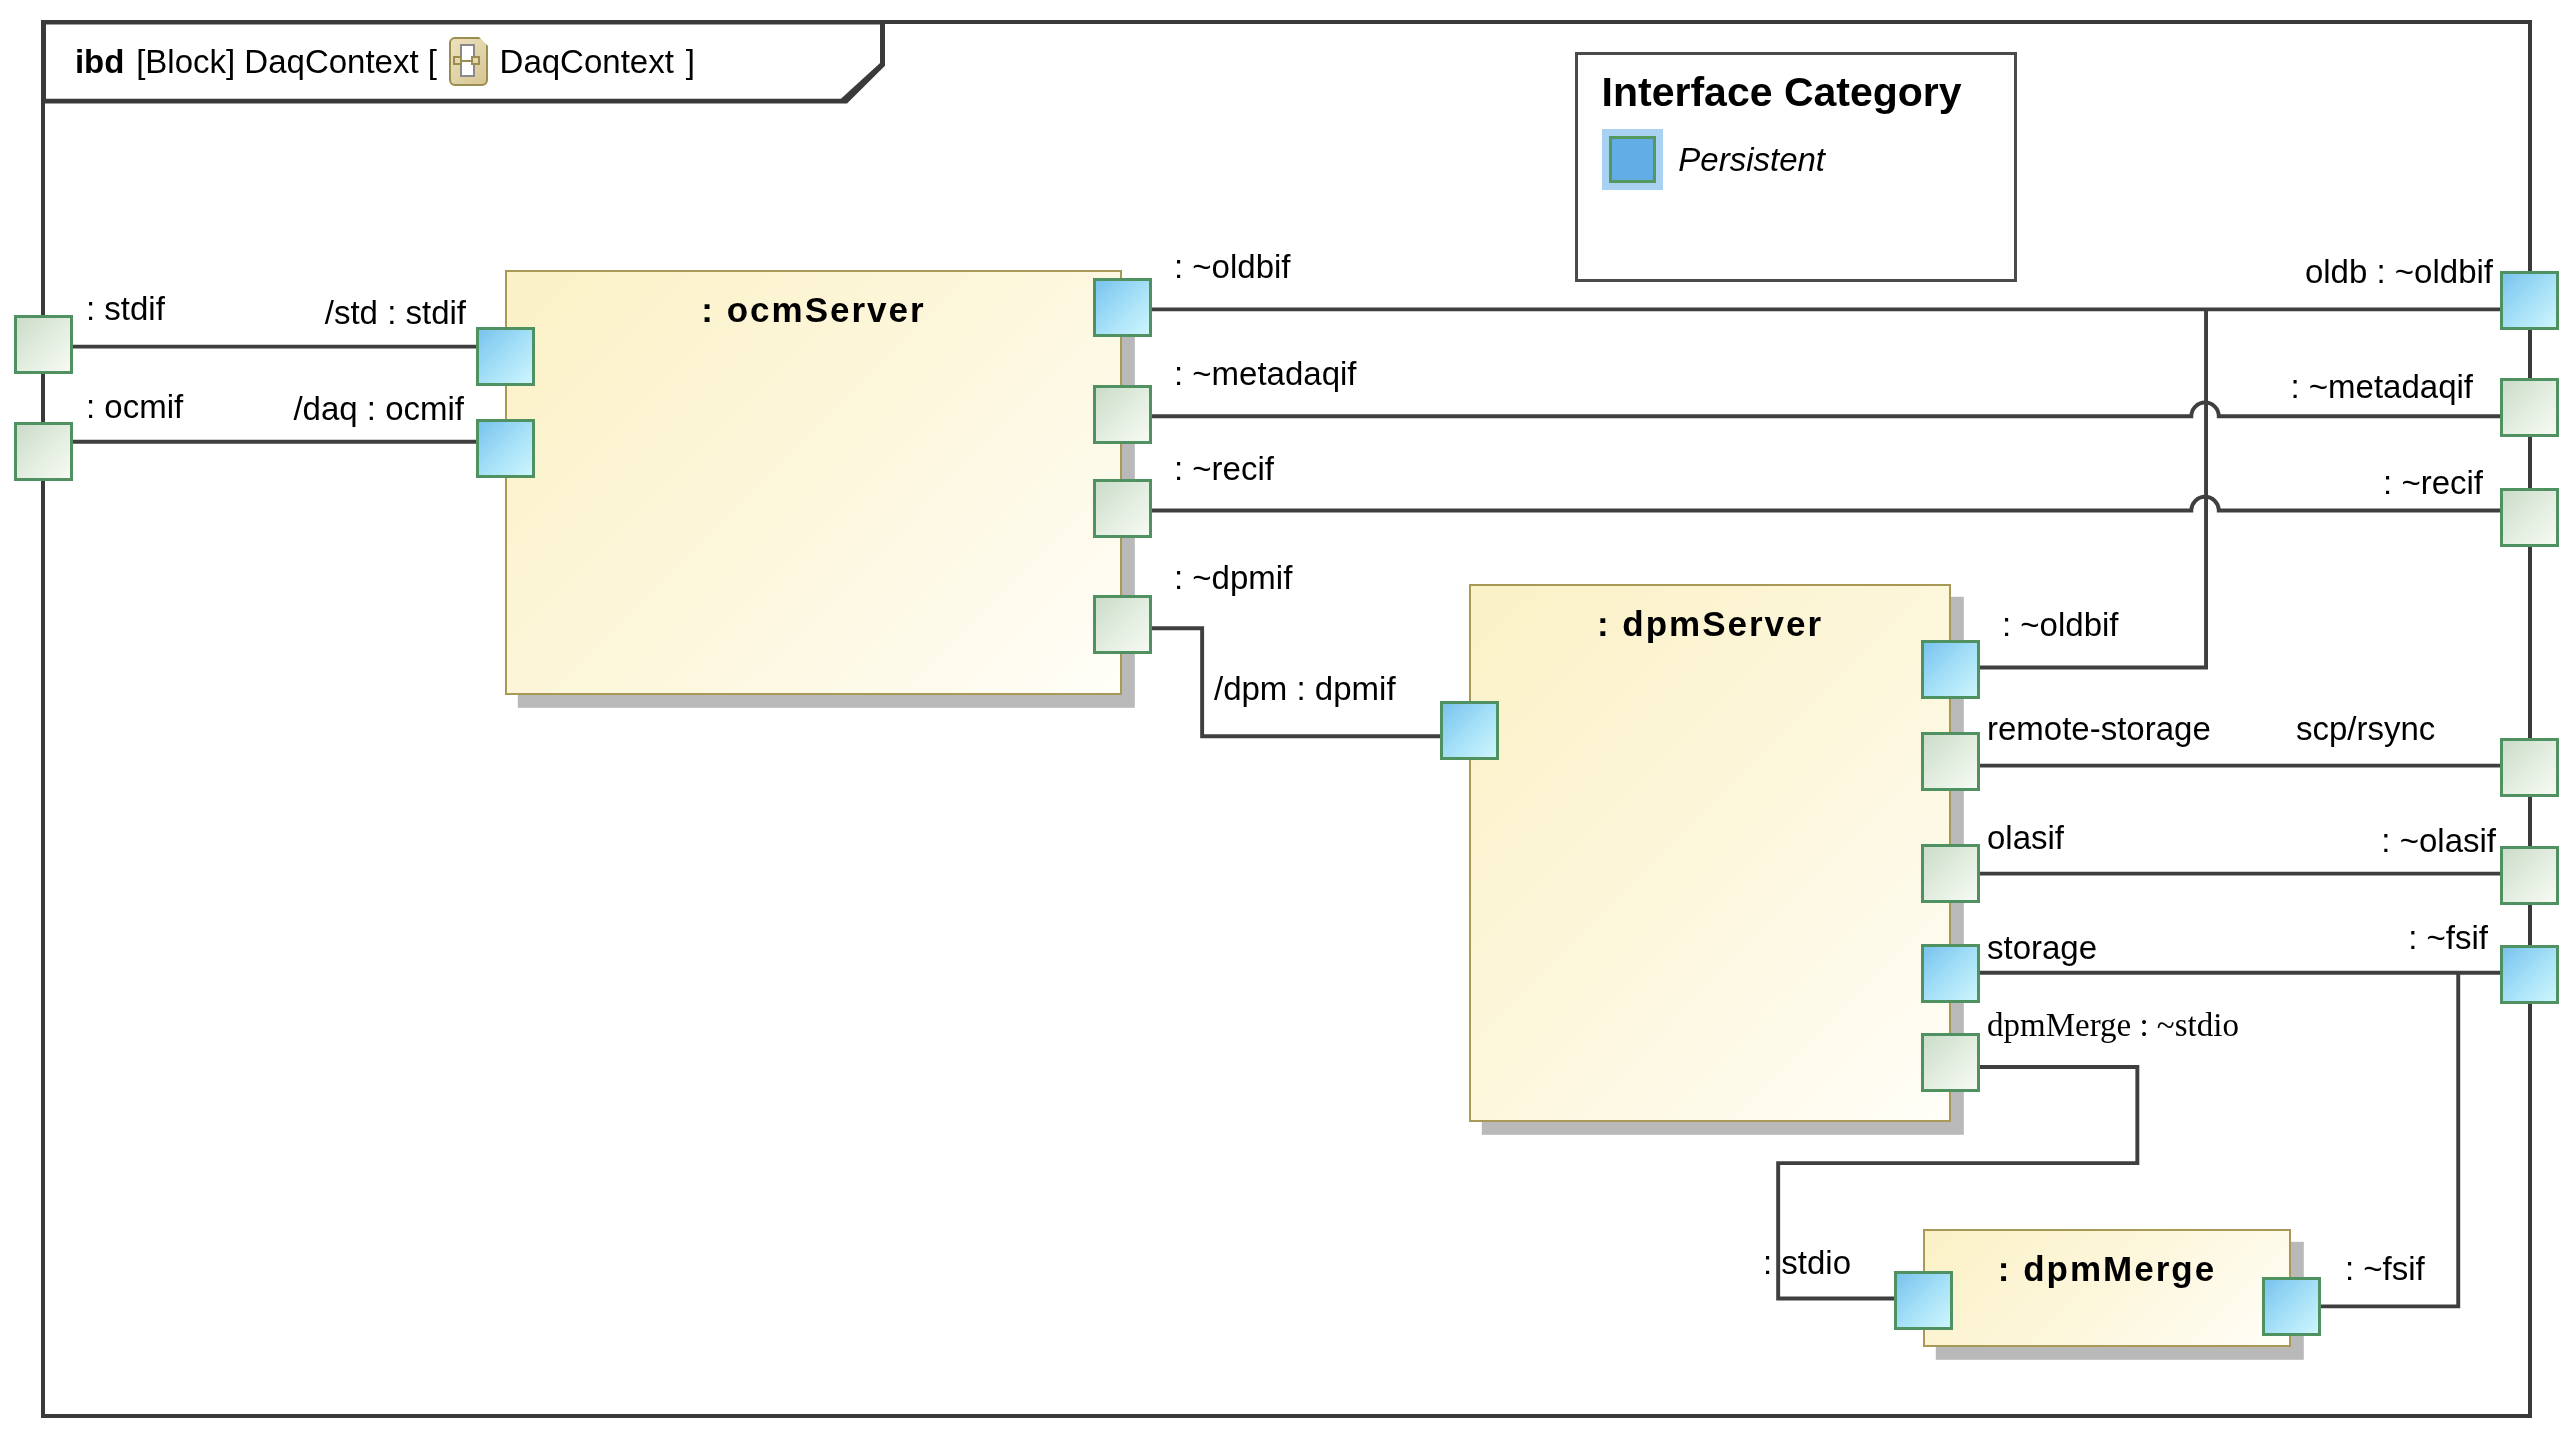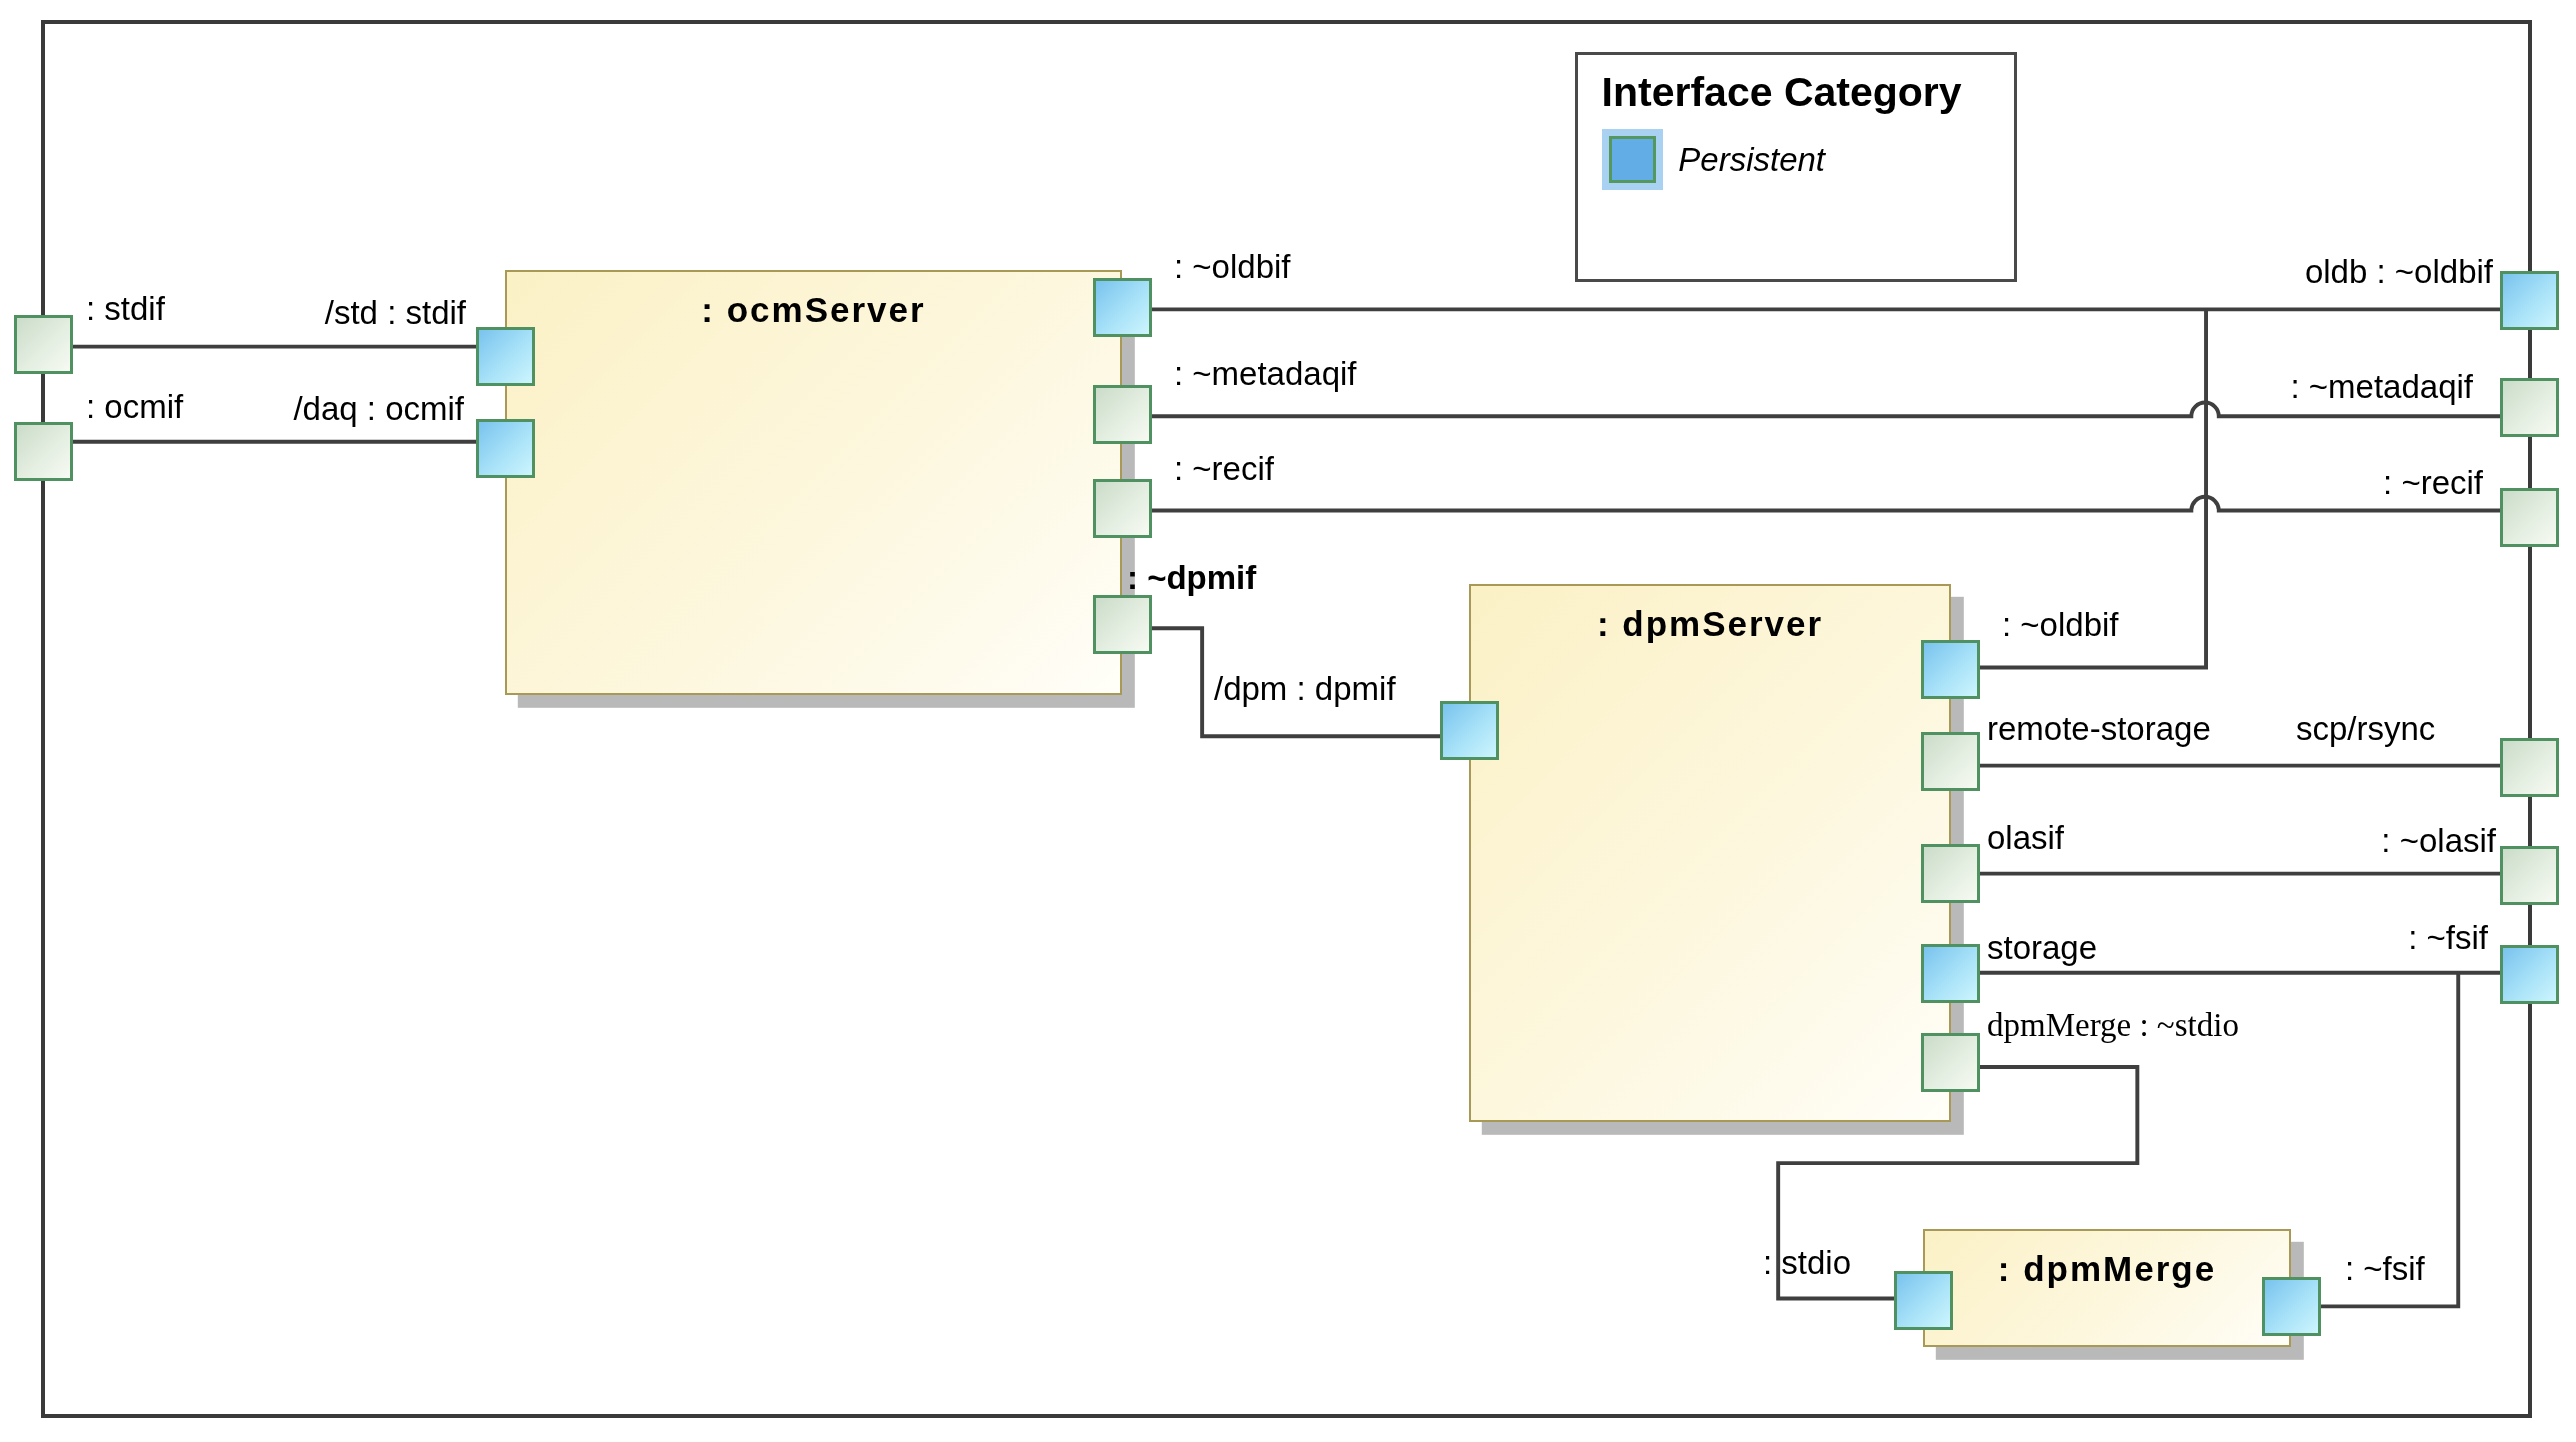--- a/index.html
+++ b/index.html
@@ -116,20 +116,35 @@
       <path d="M1144 640 H1225 V750 H1497"></path>
       <path d="M1988 680 H2248 V315"></path>
       <path d="M1988 780 H2578"></path>
       <path d="M1988 890 H2578"></path>
       <path d="M1988 991 H2578"></path>
       <path d="M1988 1087 H2178 V1185 H1812 V1323 H1960"></path>
       <path d="M2505 991 V1331 H2335"></path>
     </g>
   </svg>
 
+  <div class="tab">
+    <div class="tab-inner">
+      <span class="tab-keyword">ibd</span>
+      <span>[Block] DaqContext [</span>
+      <span class="ibd-icon">
+        <span class="fold"></span>
+          <span class="page"></span>
+        <span class="wire"></span>
+          <span class="p1"></span>
+          <span class="p2"></span>
+      </span>
+      <span>DaqContext</span>
+      <span>]</span>
+    </div>
+  </div>
 
   <div class="legend">
     <div class="legend-title">Interface Category</div>
     <div class="legend-row">
       <span class="legend-swatch-halo">
           <span class="legend-swatch persistent"></span>
         </span>
       <span class="legend-label">Persistent</span>
     </div>
   </div>
@@ -165,21 +180,21 @@
     <div class="port transitory" style="left: 2500px; top: 738px;"></div>
     <div class="port transitory" style="left: 2500px; top: 846px;"></div>
     <div class="port persistent" style="left: 2500px; top: 945px;"></div>
     <span class="lbl" style="left: 86px; top: 290px;">: stdif</span>
     <span class="lbl" style="left: 86px; top: 388px;">: ocmif</span>
     <span class="lbl" style="right: 2110px; top: 294px;">/std : stdif</span>
     <span class="lbl" style="right: 2112px; top: 390px;">/daq : ocmif</span>
     <span class="lbl" style="left: 1174px; top: 248px;">: ~oldbif</span>
     <span class="lbl" style="left: 1174px; top: 355px;">: ~metadaqif</span>
     <span class="lbl" style="left: 1174px; top: 450px;">: ~recif</span>
-    <span class="lbl" style="left: 1127px; top: 559px; font-weight: bold;">: ~dpmif</span>
+    <span class="lbl" style="left: 1174px; top: 559px;">: ~dpmif</span>
     <span class="lbl" style="left: 1214px; top: 670px;">/dpm : dpmif</span>
     <span class="lbl" style="left: 2002px; top: 606px;">: ~oldbif</span>
     <span class="lbl" style="left: 1987px; top: 710px;">remote-storage</span>
     <span class="lbl" style="left: 2296px; top: 710px;">scp/rsync</span>
     <span class="lbl" style="left: 1987px; top: 819px;">olasif</span>
     <span class="lbl" style="right: 80px; top: 822px;">: ~olasif</span>
     <span class="lbl" style="left: 1987px; top: 929px;">storage</span>
     <span class="lbl" style="right: 88px; top: 919px;">: ~fsif</span>
     <span class="lbl" style="left: 1987px; top: 1007px; font-family: Liberation Serif, serif;">dpmMerge : ~stdio</span>
     <span class="lbl" style="right: 83px; top: 253px;">oldb : ~oldbif</span>

